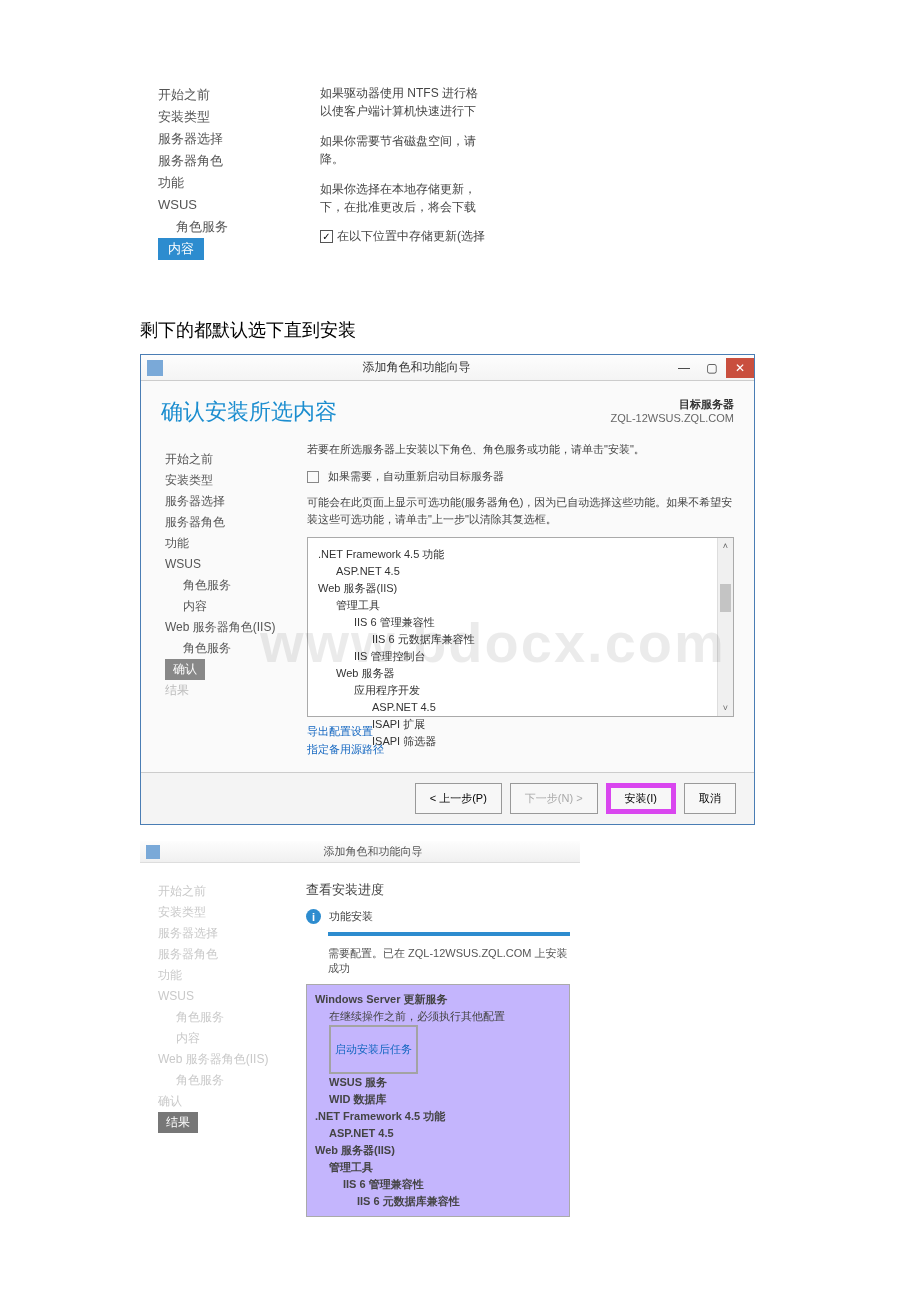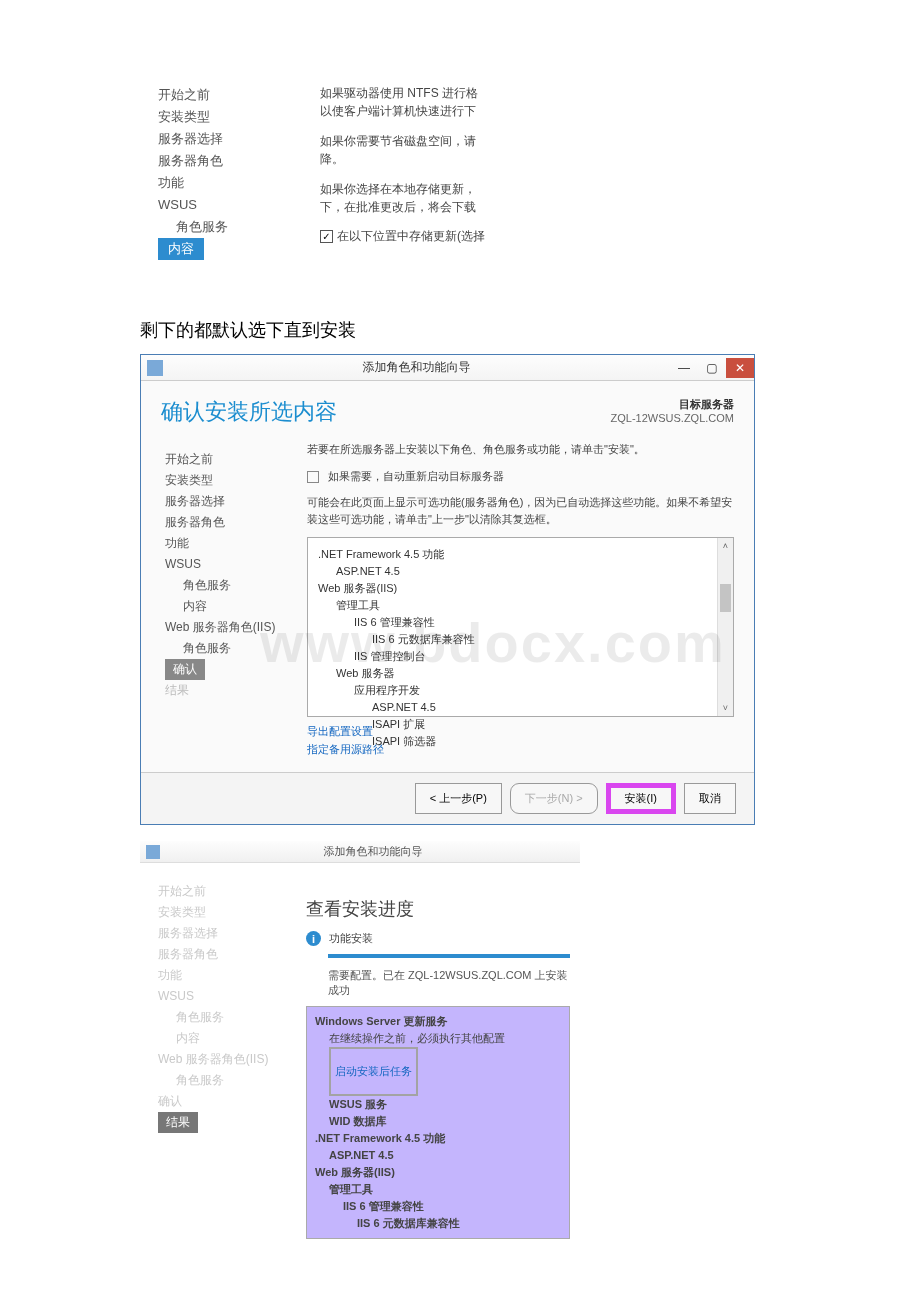--- a/index.html
+++ b/index.html
@@ -195,21 +195,21 @@
   }
   .buttonrow button {
     font-family: inherit;
     font-size: 11px;
     padding: 3px 14px;
     background: #f7f7f7;
     border: 1px solid #999;
     cursor: pointer;
   }
   .buttonrow button.highlight { border: 5px solid #d946ef; }
-  .buttonrow button.disabled { color: #aaa; border-radius: 9px; }
+  .buttonrow button.disabled { color: #aaa; }
 
   
   .dialog3 {
     margin: 16px 0 0 140px;
     width: 440px;
   }
   .dialog3 .titlebar2 {
     height: 22px;
     background: linear-gradient(#fdfdfd,#f0f0f0);
     display: flex;
@@ -219,21 +219,21 @@
     border-bottom: 1px solid #ddd;
   }
   .dialog3 .titlebar2 .icon { width: 14px; height: 14px; margin: 0 6px; background: #7aa9d8; }
   .dialog3 .titlebar2 .title { flex:1; text-align: center; }
   .dialog3 .body { display: flex; padding: 18px 0 0 18px; }
   .dialog3 .nav3 { width: 148px; font-size: 12px; color: #c9c9c9; }
   .dialog3 .nav3 .item { line-height: 21px; }
   .dialog3 .nav3 .item.indent { padding-left: 18px; }
   .dialog3 .nav3 .item.active { background: #777; color: #fff; display: inline-block; padding: 0 8px; }
   .dialog3 .main3 { flex: 1; font-size: 11px; color: #444; padding-right: 10px; }
-  .dialog3 .main3 .hd { font-size: 18px; margin-bottom: 10px; margin-top: 16px; }
+  .dialog3 .main3 .hd { font-size: 13px; margin-bottom: 10px; }
   .info-row { display: flex; align-items: center; margin-bottom: 8px; }
   .info-icon {
     width: 15px; height: 15px;
     border-radius: 50%;
     background: #2d8ccf;
     color: #fff;
     font-size: 11px;
     display: flex;
     align-items: center;
     justify-content: center;

